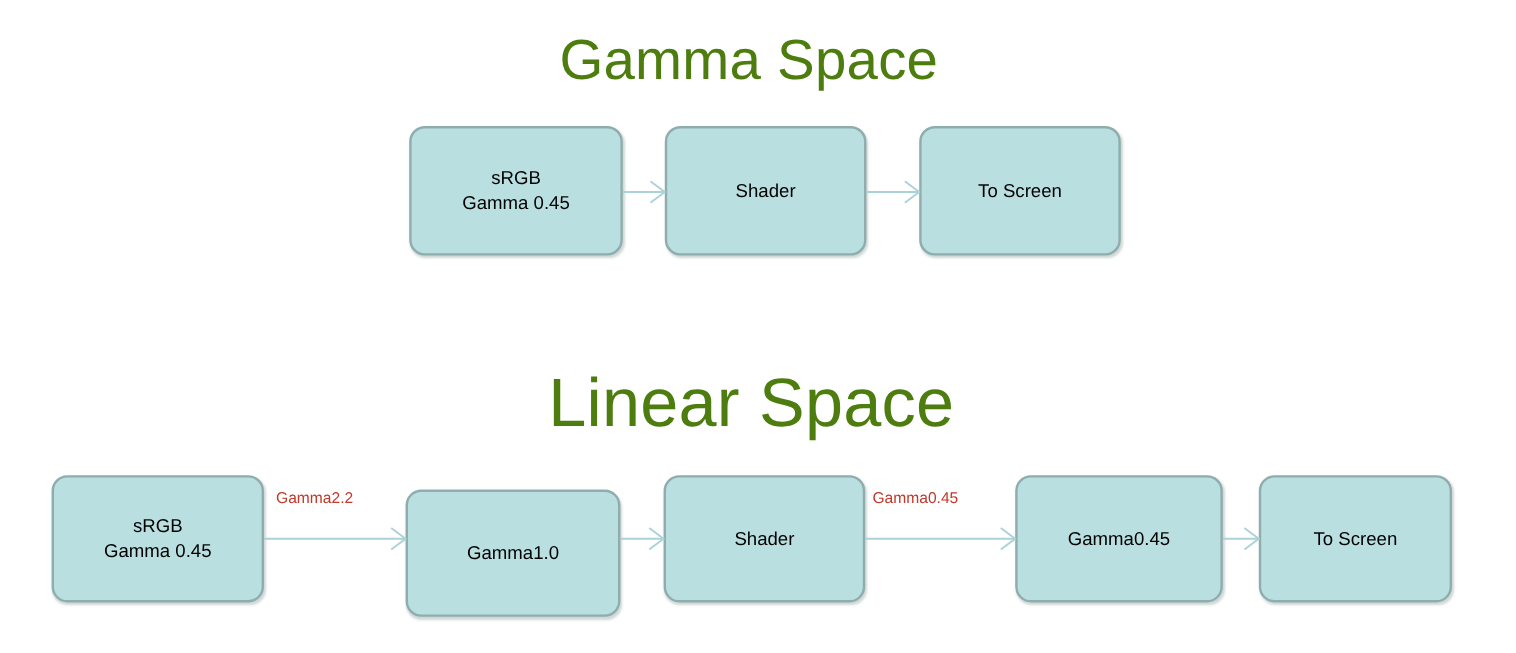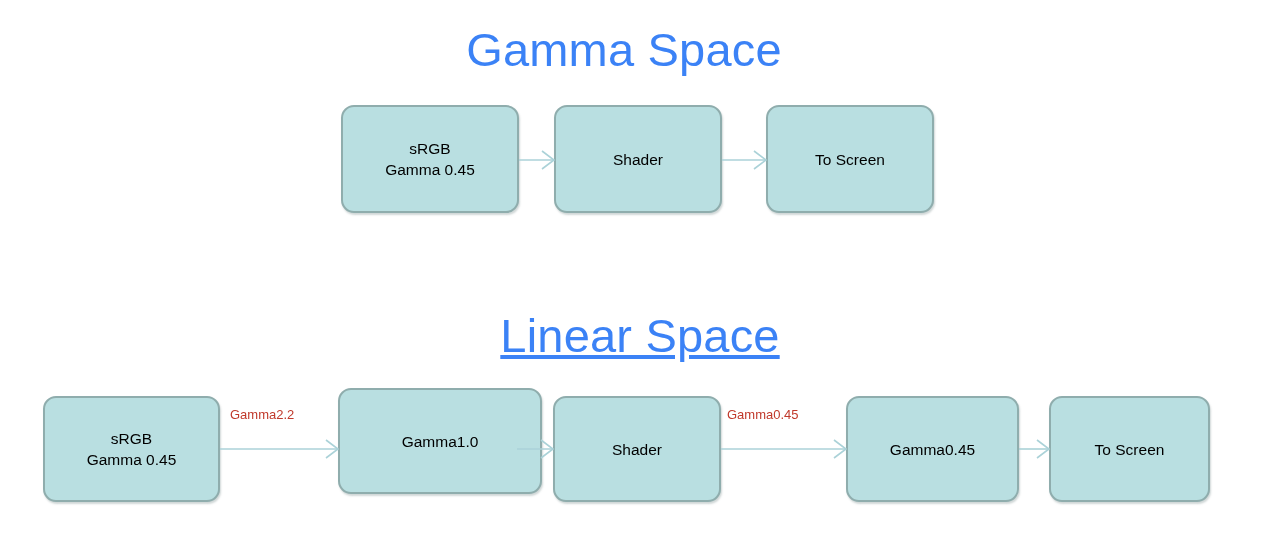--- a/index.html
+++ b/index.html
@@ -17,39 +17,38 @@
   }
   .canvas {
     position: absolute;
     inset: 0;
   }
 
   
   .section-title {
     position: absolute;
     text-align: center;
-    color: #3b82f6;
+    color: #4d7c0f;
     font-weight: 400;
     white-space: nowrap;
     letter-spacing: 0.2px;
   }
   #title-gamma-space {
     left: 0;
     width: 1248px;
     top: 22px;
     font-size: 47px;
     line-height: 56px;
   }
   #title-linear-space {
-    left: 16px;
+    left: 2px;
     width: 1248px;
     top: 308px;
-    font-size: 47px;
+    font-size: 57px;
     line-height: 56px;
-    text-decoration: underline;
   }
 
   
   .flow-box {
     position: absolute;
     box-sizing: border-box;
     background: #b9dfe1;
     border: 2px solid #8fadad;
     border-radius: 13px;
     box-shadow: 1px 2px 2px rgba(120, 140, 140, 0.35);
@@ -119,21 +118,21 @@
     </svg>
   </div>
 
   <div class="section-title" id="title-linear-space">Linear Space</div>
 
   <div class="flow-box" style="left:43px; top:396px; width:177px; height:106px;">
     <span class="box-label">sRGB
 Gamma 0.45</span>
   </div>
 
-  <div class="flow-box" style="left:338px; top:388px; width:204px; height:106px;">
+  <div class="flow-box" style="left:338px; top:408px; width:179px; height:106px;">
     <span class="box-label">Gamma1.0</span>
   </div>
 
   <div class="flow-box" style="left:553px; top:396px; width:168px; height:106px;">
     <span class="box-label">Shader</span>
   </div>
 
   <div class="flow-box" style="left:846px; top:396px; width:173px; height:106px;">
     <span class="box-label">Gamma0.45</span>
   </div>

